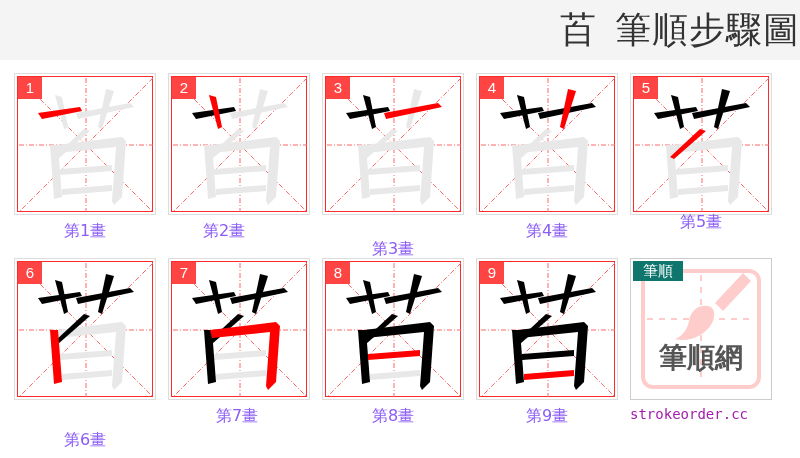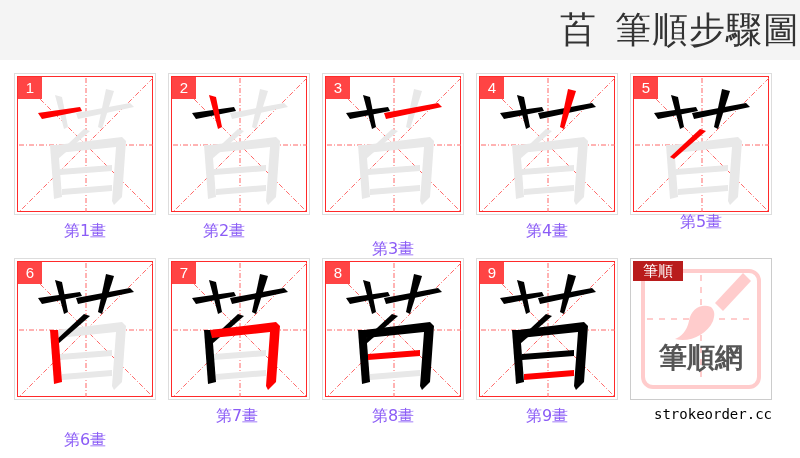--- a/index.html
+++ b/index.html
@@ -6,22 +6,22 @@
   body { width:800px; height:458px; background:#ffffff; font-family:"DejaVu Sans", sans-serif; position:relative; overflow:hidden; }
   .header { position:absolute; left:0; top:0; width:800px; height:60px; background:#f4f4f4; display:flex; align-items:center; justify-content:flex-end; }
   .title { font-size:36px; color:#333; letter-spacing:1px; }
   .title .gap { display:inline-block; width:18px; }
   .cell { position:absolute; width:142px; height:142px; border:1px solid #dddddd; background:#fff; box-sizing:border-box; }
   .cell .inner { position:absolute; left:2px; top:2px; right:2px; bottom:2px; border:1px solid #ff2a2a; }
   .cell svg { position:absolute; left:0; top:0; width:136px; height:136px; }
   .num { position:absolute; left:0; top:0; width:24px; height:22px; background:#ff4444; color:#fff; font-size:15px; line-height:22px; text-align:center; font-family:"Liberation Sans", sans-serif; }
   .cap { position:absolute; width:142px; text-align:center; font-size:16px; color:#8b5cf6; }
   .logo { position:absolute; width:142px; height:142px; border:1px solid #cccccc; box-sizing:border-box; background:#fff; }
-  .logo .tag { position:absolute; left:2px; top:2px; width:50px; height:20px; background:#b91c1c; color:#fff; font-size:15px; line-height:20px; text-align:center; }
-  .site { position:absolute; width:142px; text-align:right; font-family:"DejaVu Sans Mono", monospace; font-size:14px; color:#000000; }
+  .logo .tag { position:absolute; left:2px; top:2px; width:50px; height:20px; background:#0f766e; color:#fff; font-size:15px; line-height:20px; text-align:center; }
+  .site { position:absolute; width:142px; text-align:left; font-family:"DejaVu Sans Mono", monospace; font-size:14px; color:#a21caf; }
 </style>
 </head>
 <body>
 
 <div class="header">
   <div class="title">
     <span>苩</span><span class="gap"></span><span>筆順步驟圖</span>
   </div>
 </div>
 

